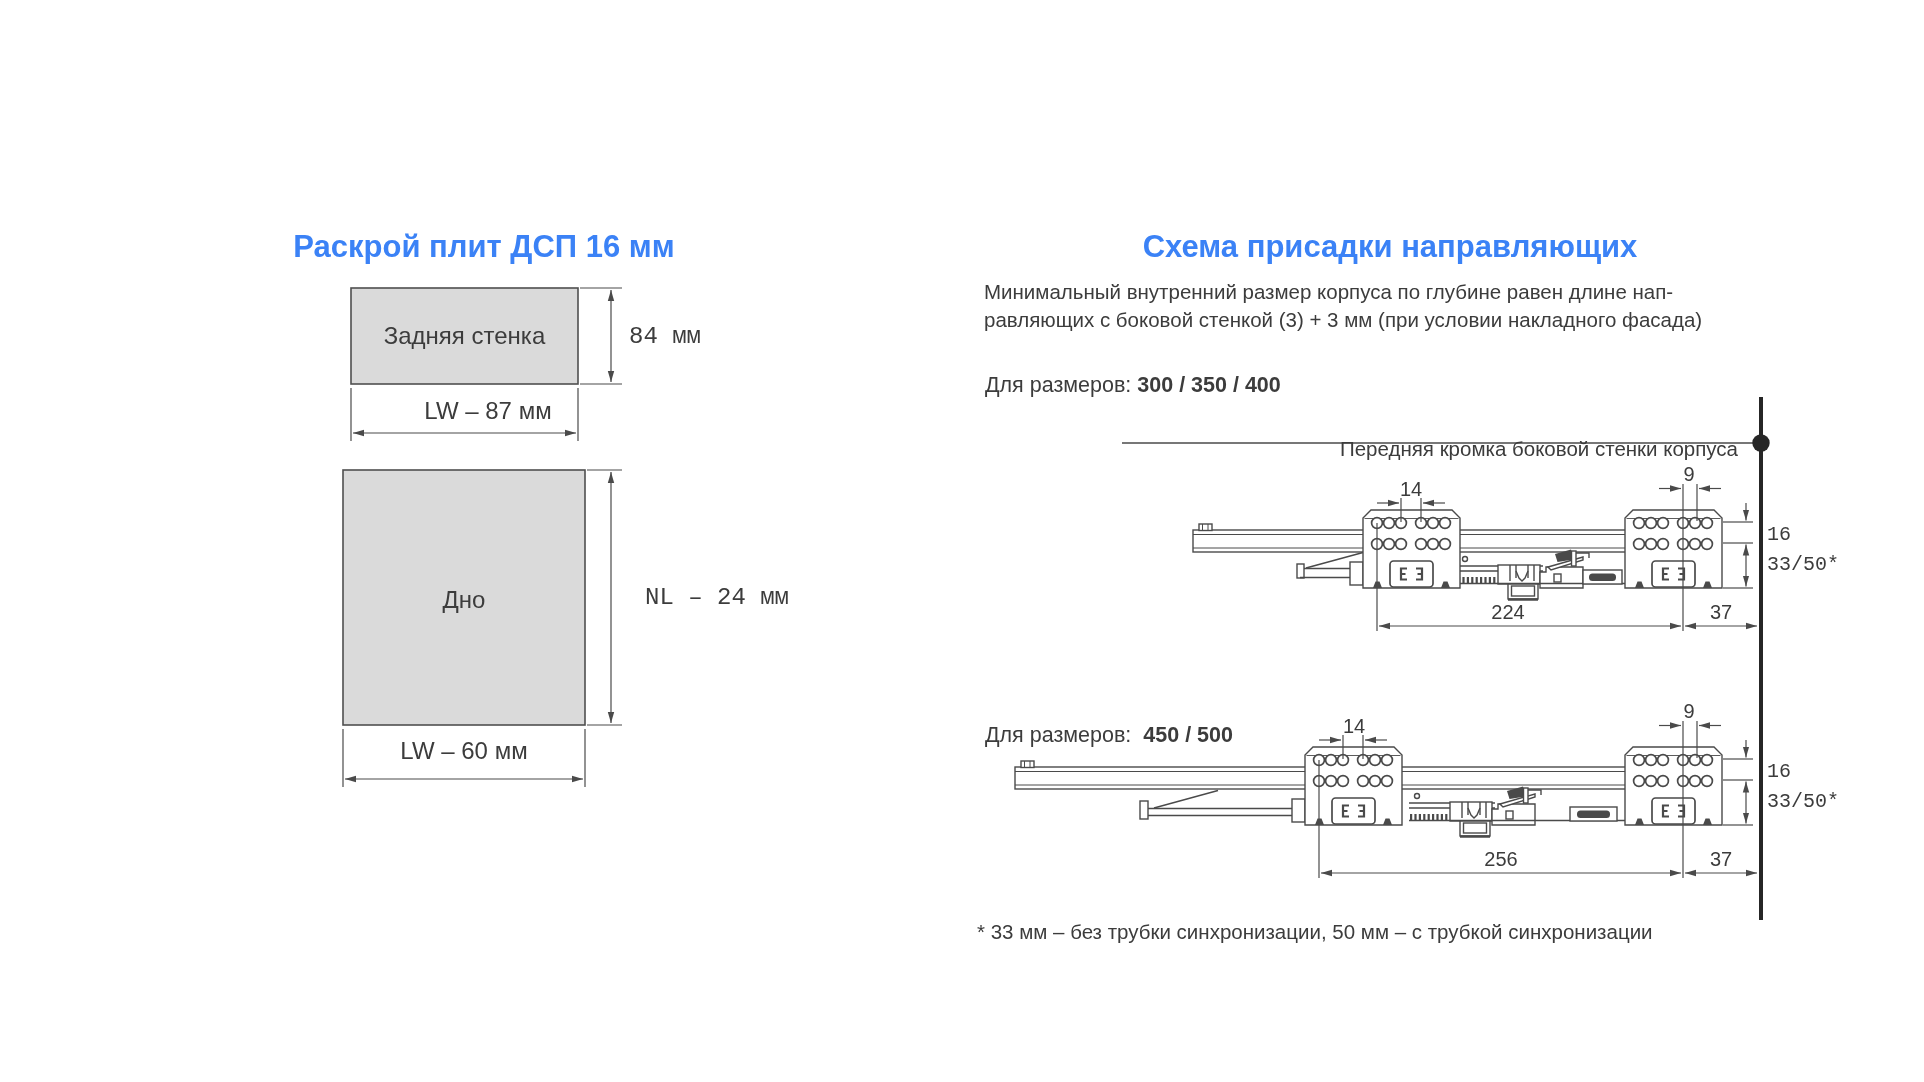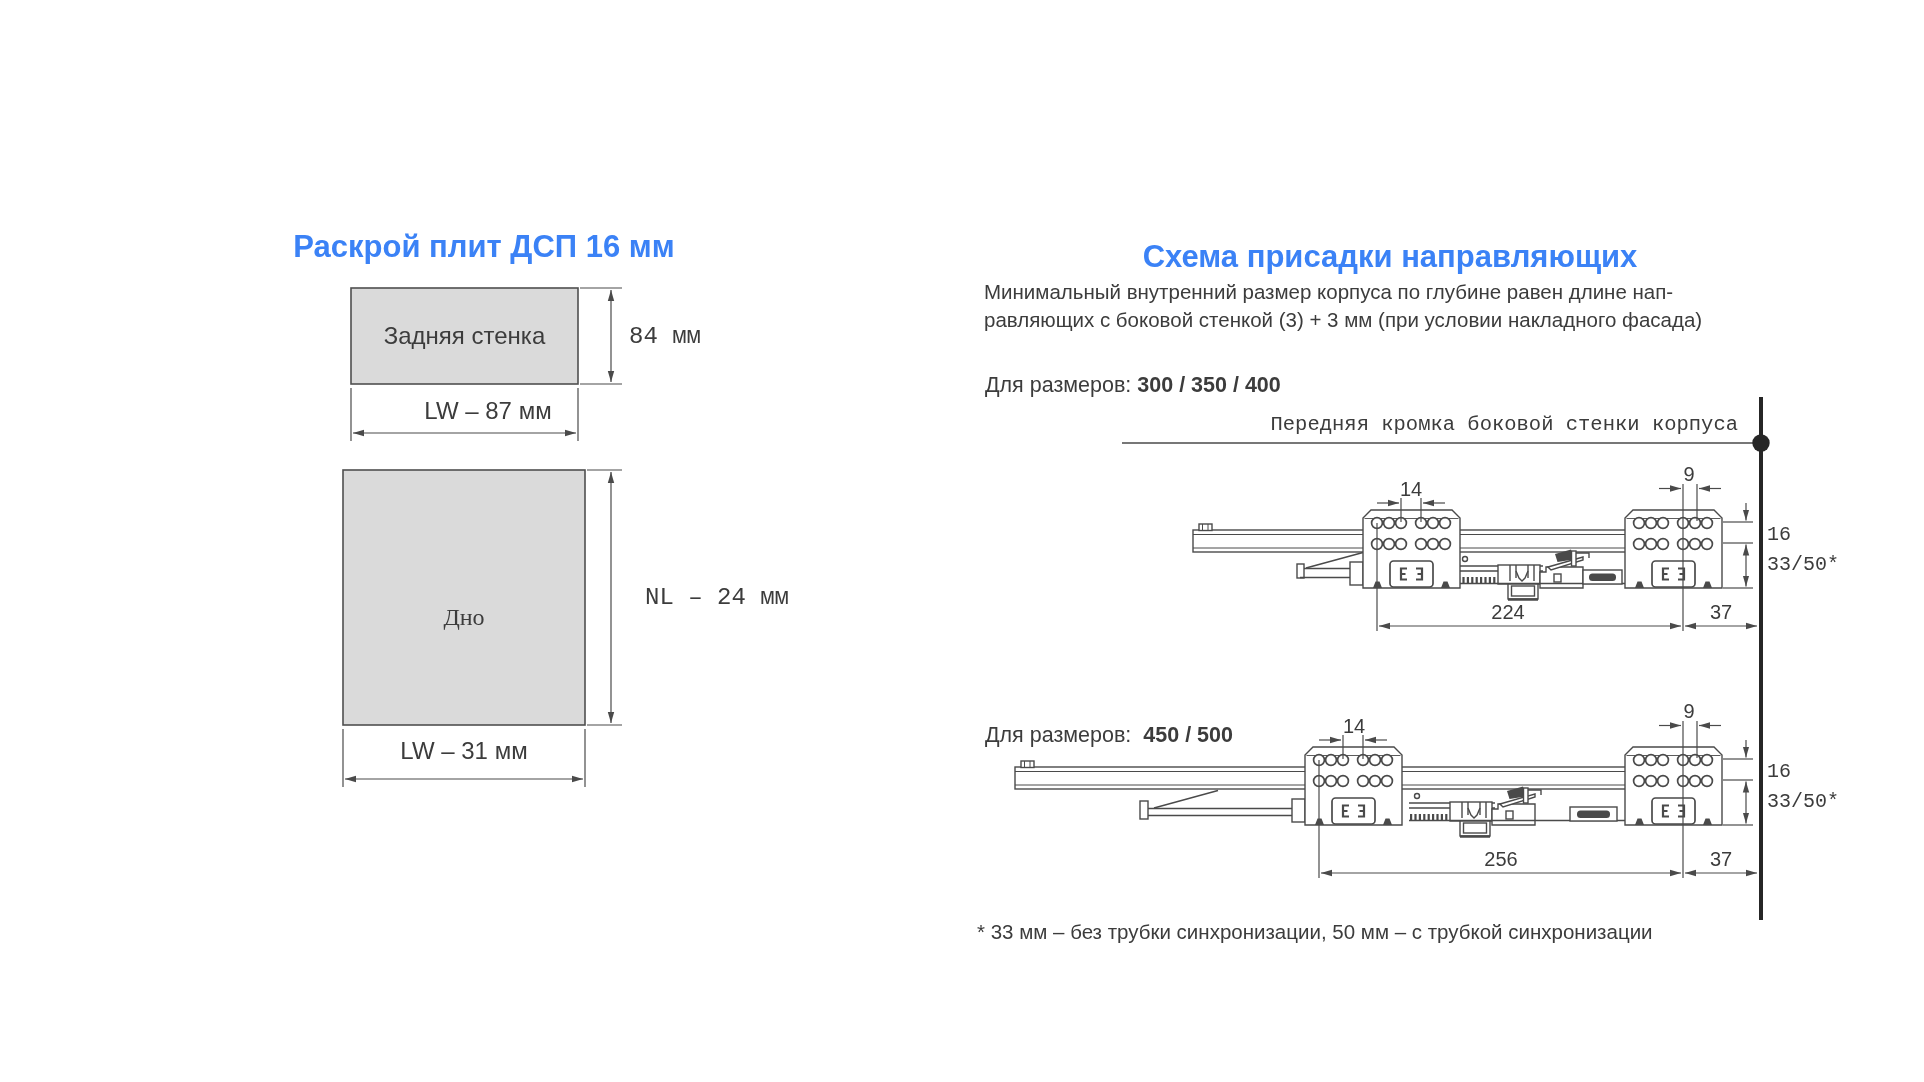--- a/index.html
+++ b/index.html
@@ -174,39 +174,39 @@
       <line x1="1723" y1="780" x2="1753" y2="780"></line>
       <line x1="1723" y1="825" x2="1753" y2="825"></line>
       <line x1="1746" y1="740" x2="1746" y2="757.5" marker-end="url(#ae)"></line>
       <line x1="1746" y1="781.5" x2="1746" y2="823.5" marker-start="url(#as)" marker-end="url(#ae)"></line>
     </g>
   </g>
 </svg>
 
 <div class="abs title" style="left:259px;top:229px;width:450px;">Раскрой плит ДСП 16 мм</div>
 
-<div class="abs title" style="left:1000px;top:239px;width:780px;">Схема присадки направляющих</div>
+<div class="abs title" style="left:1000px;top:229px;width:780px;">Схема присадки направляющих</div>
 
 <div class="abs panel-label" style="left:351px;top:288px;width:227px;height:96px;">Задняя стенка</div>
 <div class="abs dim24 cy" style="left:629px;top:336px;">84 мм</div>
 <div class="abs dim24 cx" style="left:351px;top:397px;width:274px;">LW – 87 мм</div>
 
-<div class="abs panel-label" style="left:343px;top:490px;width:242px;height:255px;font-family:Liberation Serif, serif;">Дно</div>
+<div class="abs panel-label" style="left:343px;top:472px;width:242px;height:255px;">Дно</div>
 <div class="abs dim24 cy" style="left:629px;top:597px;margin-left:16px;">NL – 24 мм</div>
-<div class="abs dim24 cx" style="left:343px;top:737px;width:242px;">LW – 31 мм</div>
+<div class="abs dim24 cx" style="left:343px;top:737px;width:242px;">LW – 60 мм</div>
 
 <div class="abs body20" style="left:984px;top:280px;">Минимальный внутренний размер корпуса по глубине равен длине нап-</div>
 <div class="abs body20" style="left:984px;top:308px;">равляющих с боковой стенкой (3) + 3 мм (при условии накладного фасада)</div>
 
 <div class="abs sizes-row" style="left:985px;top:373px;">
   <span>Для размеров:</span>
   <b style="">300 / 350 / 400</b>
 </div>
 
-<div class="abs body20" style="right:186px;top:413px;font-family:Liberation Mono, monospace;">Передняя кромка боковой стенки корпуса</div>
+<div class="abs body20" style="right:186px;top:437px;">Передняя кромка боковой стенки корпуса</div>
 
 <div class="abs dim20 cc" style="left:1411px;top:489px;">14</div>
 <div class="abs dim20 cc" style="left:1689px;top:474px;">9</div>
 <div class="abs dim20 cy" style="left:1767px;top:534px;">16</div>
 <div class="abs dim20 cy" style="left:1767px;top:564px;">33/50*</div>
 <div class="abs dim20 cc" style="left:1508px;top:612px;">224</div>
 <div class="abs dim20 cc" style="left:1721px;top:612px;">37</div>
 
 <div class="abs sizes-row" style="left:985px;top:700px;margin-top:23px;">
   <span>Для размеров:</span>

